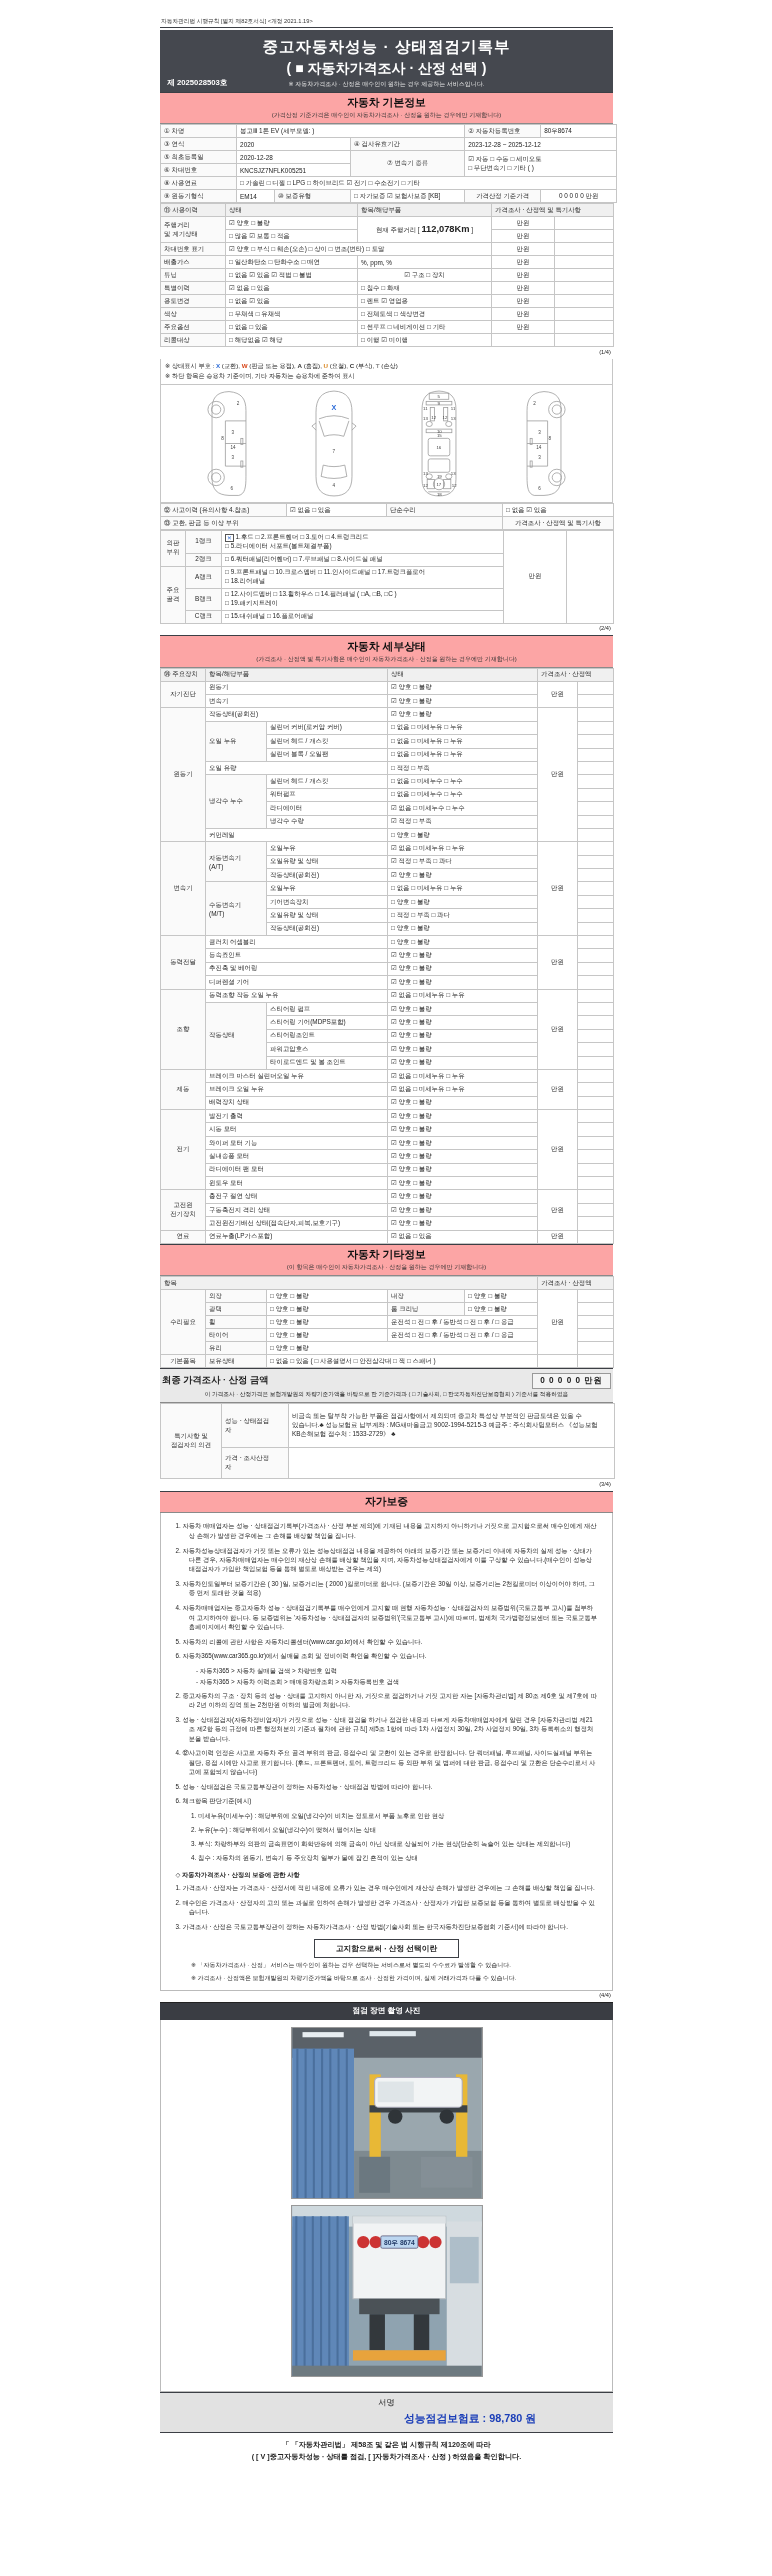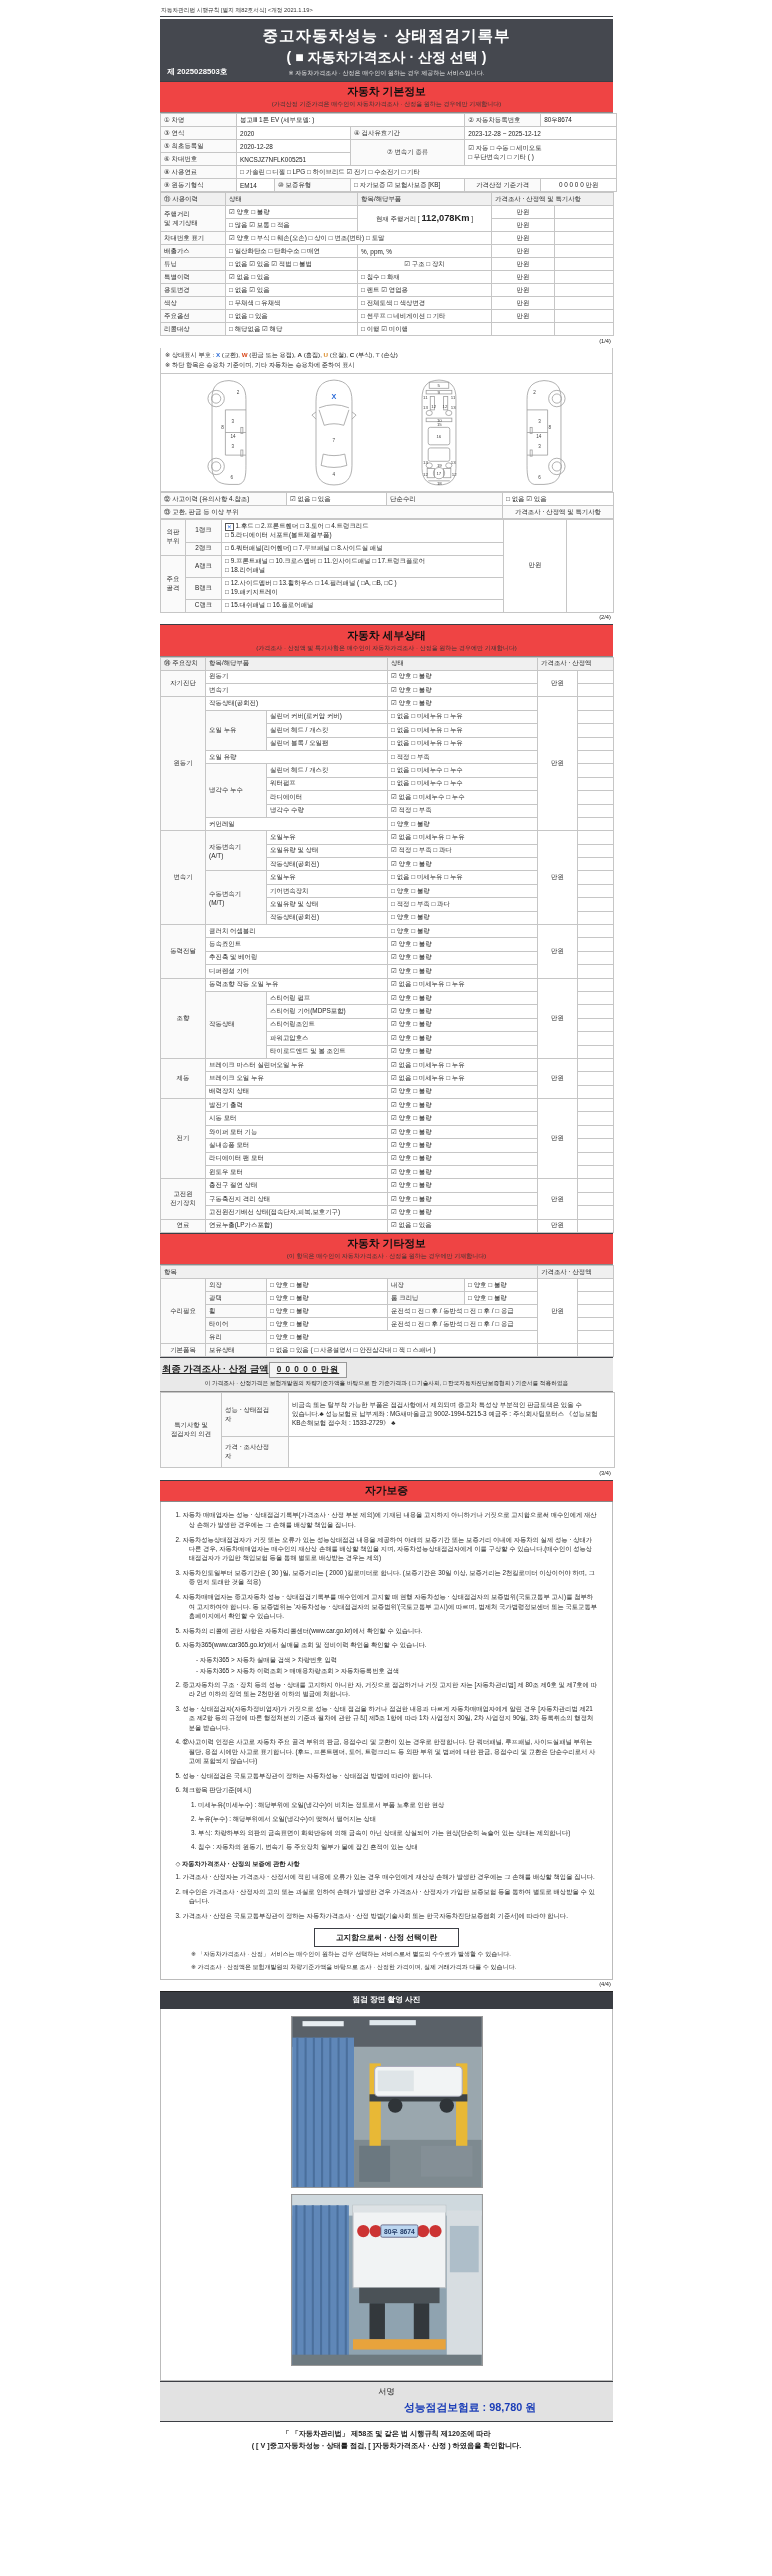--- a/index.html
+++ b/index.html
@@ -1,26 +1,26 @@
 <!DOCTYPE html>
 <html style="font-size:8.2px"><head>
 <meta charset="utf-8">
 <style>
   html,body{margin:0;padding:0;}
   body{width:773px;height:2576px;background:#ffffff;position:relative;overflow:hidden;
        font-family:"Liberation Sans","DejaVu Sans",sans-serif;color:#222;}
-  .doc{position:absolute;left:160px;top:5px;width:453px;}
+  .doc{position:absolute;left:160px;top:16px;width:453px;}
   .topnote{font-size:5.7px;color:#333;padding:1.5px 0 1px 1px;}
   .rule{height:1.5px;background:#3c3f45;margin-bottom:1.5px;}
   .band-dark{background:#45484f;color:#fff;text-align:center;padding:7.2px 5.2px 3.1px;position:relative;}
   .band-dark .t1{font-size:15.5px;font-weight:bold;letter-spacing:1px;}
   .band-dark .t2{font-size:14px;font-weight:bold;margin-top:2.1px;}
   .band-dark .t3{font-size:6px;margin-top:2.1px;color:#e8e8e8;}
   .docno{position:absolute;left:7.2px;bottom:4.1px;font-size:7.7px;font-weight:bold;color:#fff;}
-  .secband{background:#ef4444;border-top:1px solid #3c3f45;border-bottom:0.5px solid #8a8a8a;
+  .secband{background:#fca5a5;border-top:1px solid #3c3f45;border-bottom:0.5px solid #8a8a8a;
            text-align:center;padding:3.1px 2.1px;}
   .secband .st{font-size:10.8px;font-weight:bold;color:#111;}
   .secband .sn{font-size:6px;color:#333;margin-top:1px;}
   table.t{border-collapse:collapse;width:453px;table-layout:fixed;}
   table.t td,table.t th{border:0.5px solid #c6c6c6;font-size:6.4px;padding:1.5px 3.1px;
       vertical-align:middle;overflow:hidden;word-break:keep-all;}
   table.t th{background:#f0f0f0;font-weight:normal;text-align:left;}
   .lbl{background:#fafafa;}
   .ctr{text-align:center;}
   .pre{white-space:pre-line;}
@@ -28,21 +28,21 @@
   .pagemark{text-align:right;font-size:5.7px;color:#222;padding:1.5px 2.1px 4.1px;}
   .legend{font-size:6.2px;padding:2.6px 4.1px;border-bottom:0.5px solid #ddd;}
   .legend div{padding:0.5px 0;}
   .diagrams{display:flex;justify-content:space-around;align-items:center;
             padding:4.1px 15.5px;border-bottom:0.5px solid #ccc;}
   .mileagebig{font-size:9.3px;font-weight:bold;}
   .xbox{display:inline-block;width:6.7px;height:6.7px;border:0.8px solid #555;color:#2b6bd8;
         font-weight:bold;font-size:5.7px;line-height:6.2px;text-align:center;vertical-align:-1px;}
   .finalband{background:#e9e9e9;border-top:1px solid #3c3f45;border-bottom:0.5px solid #8a8a8a;
              text-align:center;padding:3.6px 2.1px 3.1px;}
-  .finalband .row{display:flex;justify-content:flex-start;align-items:center;gap:0;text-decoration:underline;}
+  .finalband .row{display:flex;justify-content:space-between;align-items:center;gap:0;}
   .finalband .fl{font-size:9.3px;font-weight:bold;}
   .finalband .fa{font-size:8.2px;font-weight:bold;background:#f4f4f4;border:0.5px solid #999;
                  padding:1.5px 7.2px;letter-spacing:1px;}
   .finalband .fn{font-size:5.7px;margin-top:2.6px;color:#222;}
   .noticebody{border:0.5px solid #bbb;border-top:none;padding:8.2px 14.4px 7.2px;font-size:6.3px;line-height:1.5;}
   .np{padding-left:13.4px;text-indent:-13.4px;margin:0 0 5.2px;}
   .nb{padding-left:20.6px;margin:0 0 1.5px;}
   .nc{padding-left:27px;text-indent:-11.3px;margin:0 0 4.6px;}
   .ntitle{font-weight:bold;margin:7.2px 0 4.1px;}
   .nboxwrap{text-align:center;margin-top:7.2px;}

